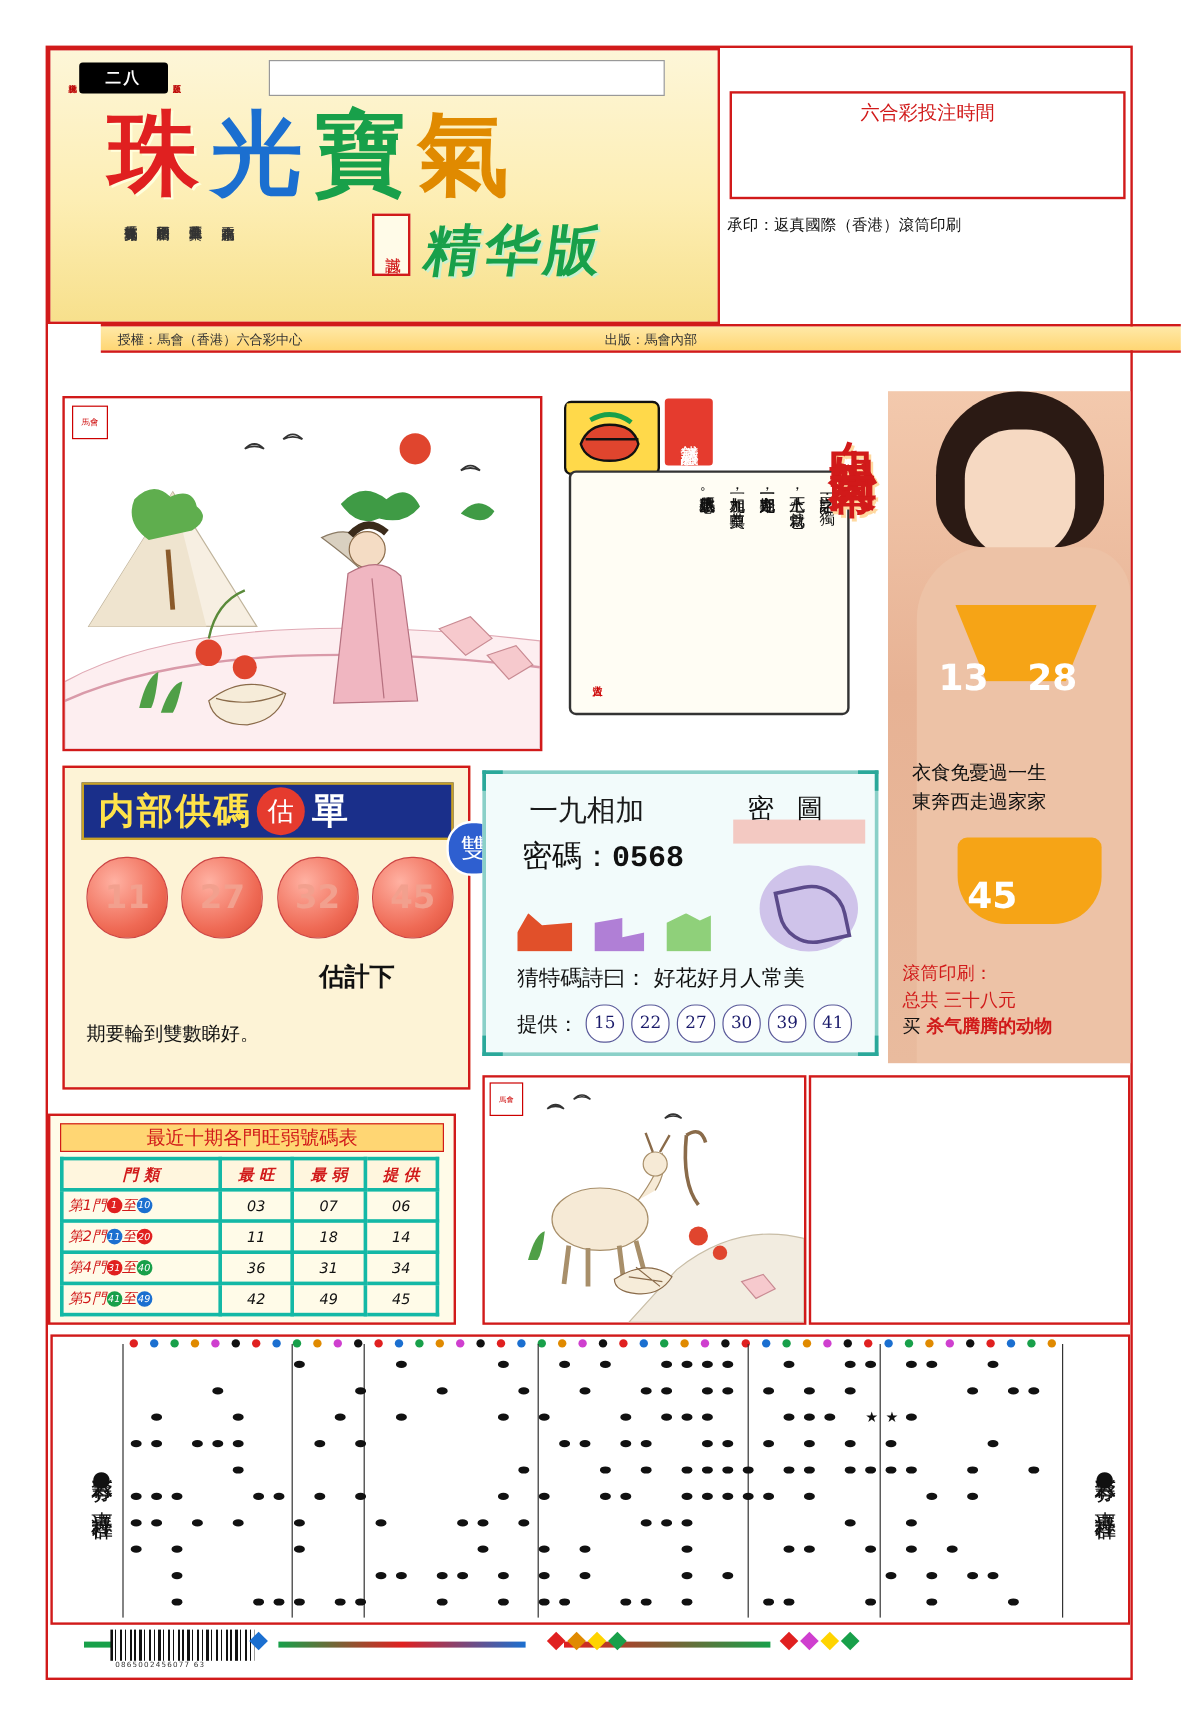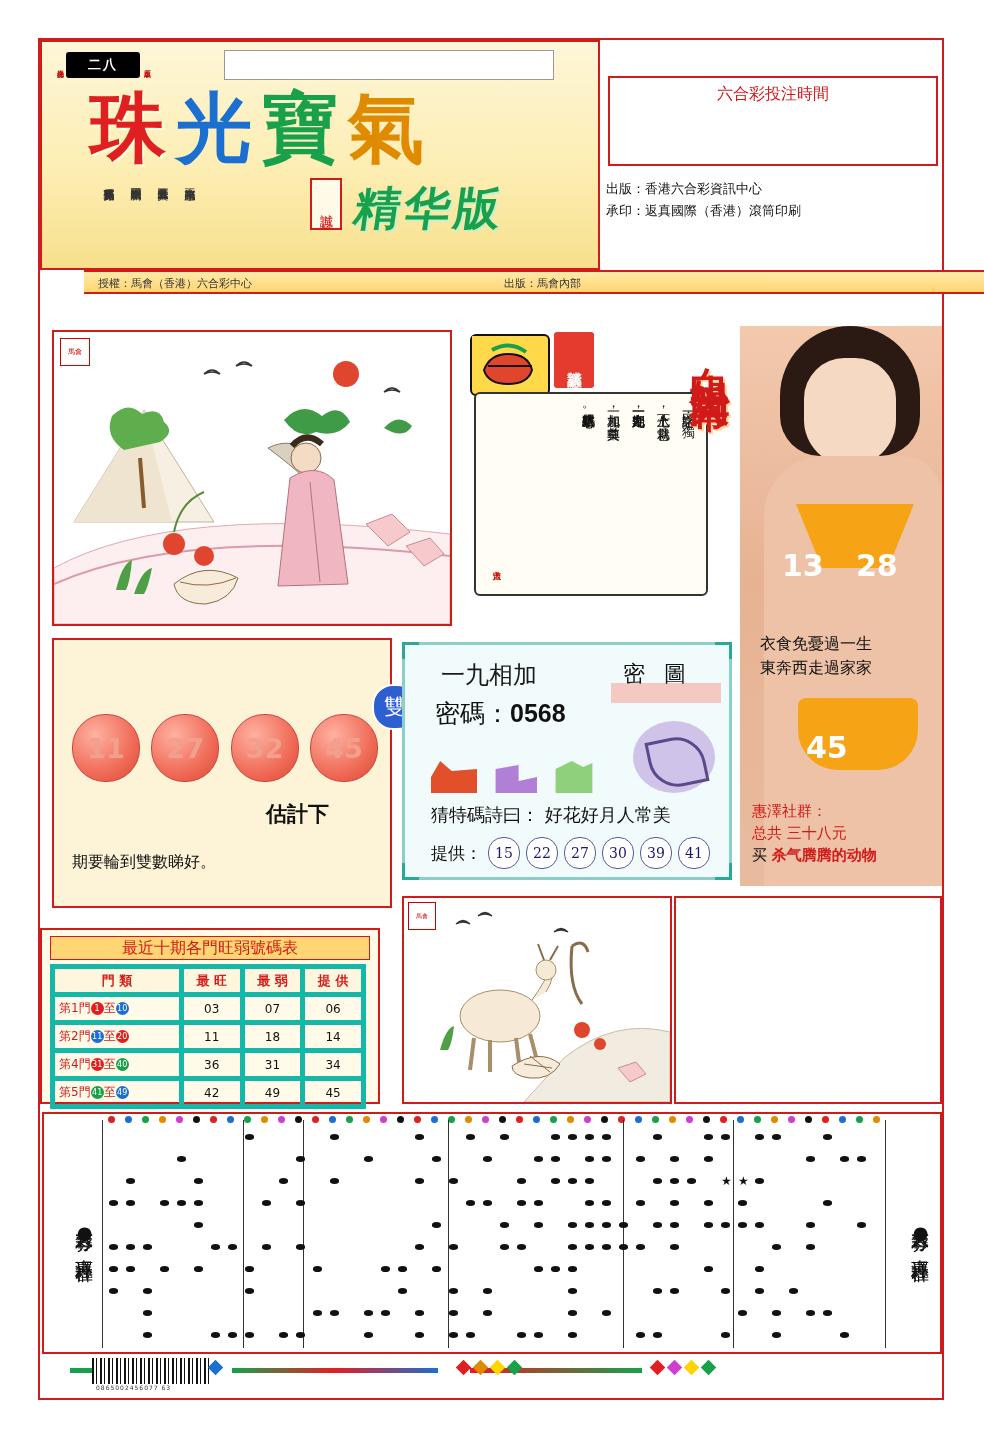--- a/index.html
+++ b/index.html
@@ -271,21 +271,21 @@
   }
   .guess-tu{
     position:absolute;left:218px;top:14px;font-size:22px;color:#111;
     font-family:"DejaVu Serif","Liberation Serif",serif;letter-spacing:6px;
   }
   .tu-hl{
     position:absolute;left:206px;top:38px;width:110px;height:20px;background:#f3c9c2;
   }
   .code-line{
     position:absolute;left:30px;top:52px;font-size:25px;color:#111;
-    font-family:Liberation Sans, sans-serif;
+    font-family:Liberation Mono, monospace;
   }
   .code-line b{color:#111;}
   .zodiacs{
     position:absolute;left:26px;top:96px;width:190px;height:52px;
     display:flex;align-items:flex-end;gap:14px;
   }
   .z{width:46px;height:40px;}
   .z.fox{background:#e1502a;clip-path:polygon(0 60%,20% 20%,45% 45%,100% 40%,100% 100%,0 100%);}
   .z.snake{background:#b07fd6;clip-path:polygon(10% 100%,10% 40%,60% 30%,60% 70%,100% 60%,100% 100%);}
   .z.goat{background:#8fd07a;clip-path:polygon(10% 100%,10% 40%,45% 20%,70% 35%,90% 25%,90% 100%);}
@@ -319,21 +319,21 @@
   }
   .tbl-title{
     margin:6px 8px 4px 8px;height:22px;background:#ffd673;border:1px solid #d11a1a;
     color:#d11a1a;font-size:16px;text-align:center;line-height:22px;
     font-family:"DejaVu Serif","Liberation Serif",serif;
   }
   table.rank{
     margin:0 8px;width:316px;border-collapse:collapse;font-size:12px;
   }
   table.rank th,table.rank td{
-    border:5px solid #14b8a6;height:21px;text-align:center;color:#111;
+    border:3px solid #14b8a6;height:21px;text-align:center;color:#111;font-style:italic;
   }
   table.rank th{color:#d11a1a;background:#fff6de;font-size:13px;}
   table.rank td.lbl{color:#d11a1a;text-align:left;padding-left:4px;white-space:nowrap;}
   .mini{
     display:inline-block;width:13px;height:13px;border-radius:7px;color:#fff;
     font-size:8px;line-height:13px;text-align:center;vertical-align:middle;
   }
   .mini.red{background:#e02020;}
   .mini.blue{background:#1b6fd0;}
   .mini.green{background:#18a04a;}
@@ -425,21 +425,20 @@
 
       <div class="seal">誠言</div>
       <div class="sub-title">精华版</div>
     </div>
 
     <div class="mh-right">
       <div class="time-box">
         <div class="tt">六合彩投注時間</div>
       </div>
       <div class="pub-lines">
-        <div>出版：香港六合彩資訊中心</div>
         <div>承印：返真國際（香港）滾筒印刷</div>
       </div>
     </div>
 
     <div class="strip">
       <div class="l">授權：馬會（香港）六合彩中心</div>
       <div class="r">出版：馬會內部</div>
     </div>
   </div>
 
@@ -518,29 +517,34 @@
   </div>
   <div class="girl-title">白小姐內幕</div>
   <div class="num-13">13</div>
   <div class="num-28">28</div>
   <div class="num-45">45</div>
   <div class="right-poem">
     <div>衣食免憂過一生</div>
     <div>東奔西走過家家</div>
   </div>
   <div class="right-msg">
-    <div class="r1">惠澤社群：</div>
+    <div class="r1">滾筒印刷：</div>
     <div class="r2">总共 三十八元</div>
     <div class="r3">
       <span>买</span>
       <b>杀气腾腾的动物</b>
     </div>
   </div>
 
   <div class="supply">
+    <div class="supply-head">
+      <div class="h1">内部供碼</div>
+      <div class="h2">估</div>
+      <div class="h3">單</div>
+    </div>
     <div class="dan-shuang">雙</div>
     <div class="balls">
       <div class="ball">11</div>
       <div class="ball">27</div>
       <div class="ball">32</div>
       <div class="ball">45</div>
     </div>
     <div class="est">估計下</div>
     <div class="supply-note">期要輪到雙數睇好。</div>
   </div>

